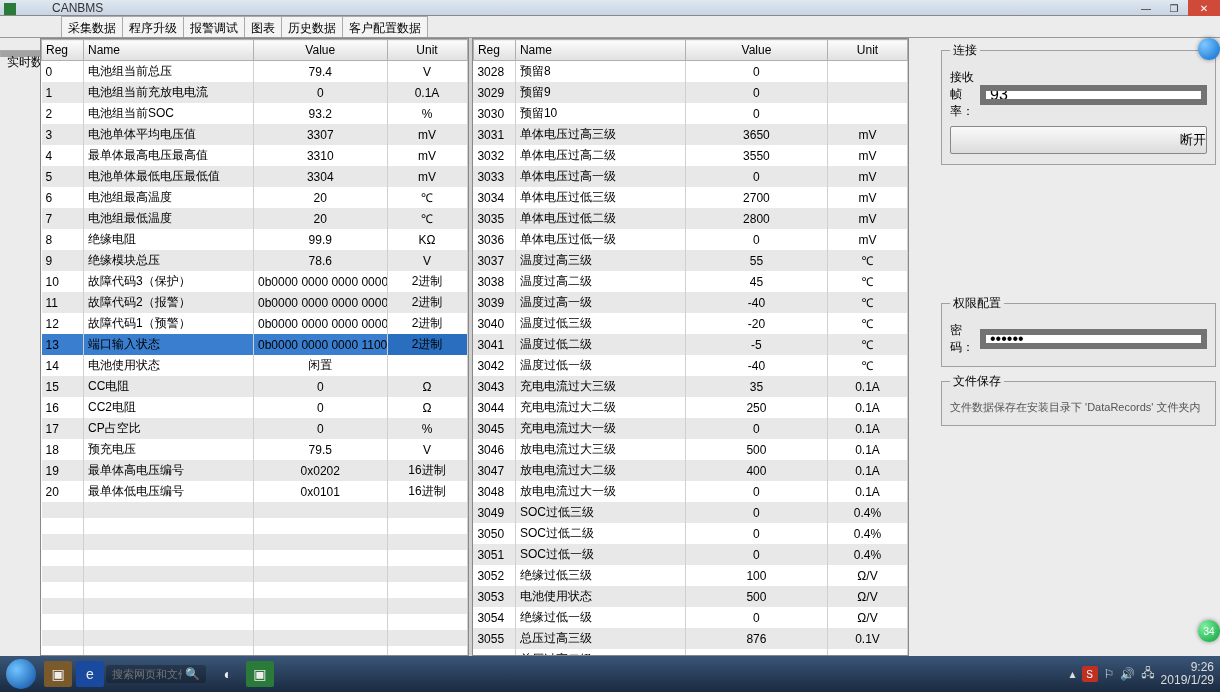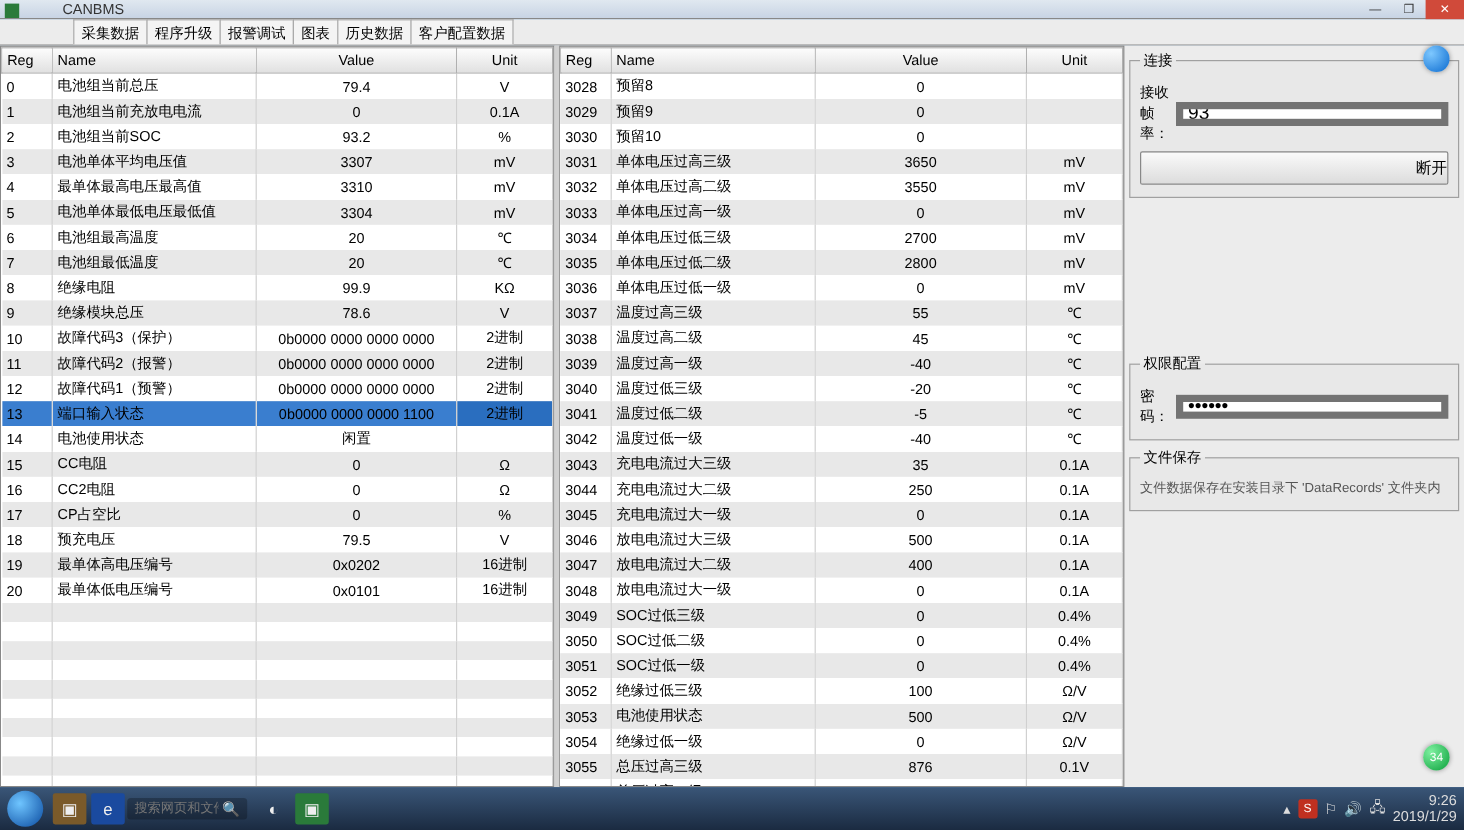--- a/index.html
+++ b/index.html
@@ -14,49 +14,49 @@
 .win-btn.close:before { content: "✕"; }
 .win-btn.max:before { content: "❐"; }
 .win-btn.min:before { content: "—"; }
 
 
 .tabs { height: 22px; background: #ececec; display: flex; border-bottom: 1px solid #999; }
 .tab { padding: 3px 6px; border: 1px solid #aaa; border-bottom: none; background: #f4f4f4; margin-right: -1px; cursor: pointer; font-size: 12px; }
 .tab.active { background: #a3a3a3; margin-top: 34px; }
 
 
-.main { display: flex; height: 618px; background: #ececec; }
+.main { display: flex; height: 618px; background: #ececec; padding-left: 40px; }
 
 .grid-panel { height: 100%; overflow-y: scroll; border: 1px solid #888; background: #fff; }
 .grid-left { width: 500px; }
 .splitter { width: 4px; background: #d0d0d0; cursor: col-resize; }
 .grid-right { width: 510px; }
 
 table { width: 100%; border-collapse: collapse; table-layout: fixed; }
 th { background: linear-gradient(to bottom, #fcfcfc, #e0e0e0); border: 1px solid #b0b0b0; padding: 3px 4px; text-align: left; font-weight: normal; font-size: 12px; position: sticky; top: 0; }
 td { border-right: 1px solid #d0d0d0; padding: 2px 4px; font-size: 12px; height: 16px; white-space: nowrap; overflow: hidden; }
 tbody tr:nth-child(even) { background: #e8e8e8; }
 tbody tr:nth-child(odd) { background: #ffffff; }
 tbody tr.selected td { background: #3a7ecf; color: #000000; }
 tbody tr.selected td.sel-cell { background: #2a6ebf; }
 td.center, th.center { text-align: center; }
 col.reg { width: 42px; } col.name { width: 170px; } col.value { width: auto; } col.unit { width: 80px; }
 
 
 .side { flex: 1; padding: 4px; display: flex; flex-direction: column; gap: 6px; }
-fieldset { border: 1px solid #a0a0a0; padding: 6px 8px 10px; background: #e8e8e8; }
+fieldset { border: 1px solid #a0a0a0; padding: 6px 8px 10px; background: #e8e8e8; margin-left: 28px; }
 legend { font-size: 12px; padding: 0 3px; }
 .row { display: flex; align-items: center; gap: 6px; margin-top: 4px; }
 .row label { font-size: 12px; }
 input[type=text], input[type=password] { flex: 1; border: 6px solid #737373; padding: 2px 4px; background: #fff; font-size: 16px; height: 20px; }
 button.big { width: 100%; height: 28px; margin-top: 6px; background: linear-gradient(to bottom,#fafafa,#dcdcdc); border: 1px solid #888; border-radius: 2px; cursor: pointer; font-size: 13px; text-align: right; }
 .note { font-size: 11px; color: #555; line-height: 1.35; margin-top: 4px; }
 
 
-.badge { position: absolute; right: 12px; width: 22px; height: 22px; border-radius: 11px; display: flex; align-items: center; justify-content: center; color: #fff; font-size: 10px; box-shadow: 0 0 4px rgba(0,0,0,.4); }
+.badge { position: absolute; right: 0; width: 22px; height: 22px; border-radius: 11px; display: flex; align-items: center; justify-content: center; color: #fff; font-size: 10px; box-shadow: 0 0 4px rgba(0,0,0,.4); }
 .badge.blue { top: 38px; background: radial-gradient(circle at 30% 30%, #7ec8ff, #0a6acf); }
 .badge.green { top: 620px; background: radial-gradient(circle at 30% 30%, #7ef0a0, #0a9f3a); }
 
 
 .taskbar { position: absolute; bottom: 0; left: 0; right: 0; height: 36px; background: linear-gradient(to bottom, #3a5678, #1a2a40); display: flex; align-items: center; padding: 0 6px; color: #ddd; }
 .start-orb { width: 30px; height: 30px; border-radius: 50%; background: radial-gradient(circle at 35% 35%, #6fc5ff, #0a4a9f); margin-right: 6px; }
 .tb-icon { width: 28px; height: 26px; margin: 0 2px; border-radius: 2px; display: flex; align-items: center; justify-content: center; color: #eee; font-size: 14px; }
 .tb-icon.brown { background: #7a5a2a; } .tb-icon.ie { background: #1a4a9f; } .tb-icon.green { background: #2a7a3a; }
 .tb-search { display: flex; align-items: center; background: rgba(0,0,0,.25); border-radius: 3px; padding: 2px 6px; margin-right: 6px; }
 .tb-search input { background: transparent; border: none; color: #ccc; font-size: 11px; width: 70px; outline: none; }

